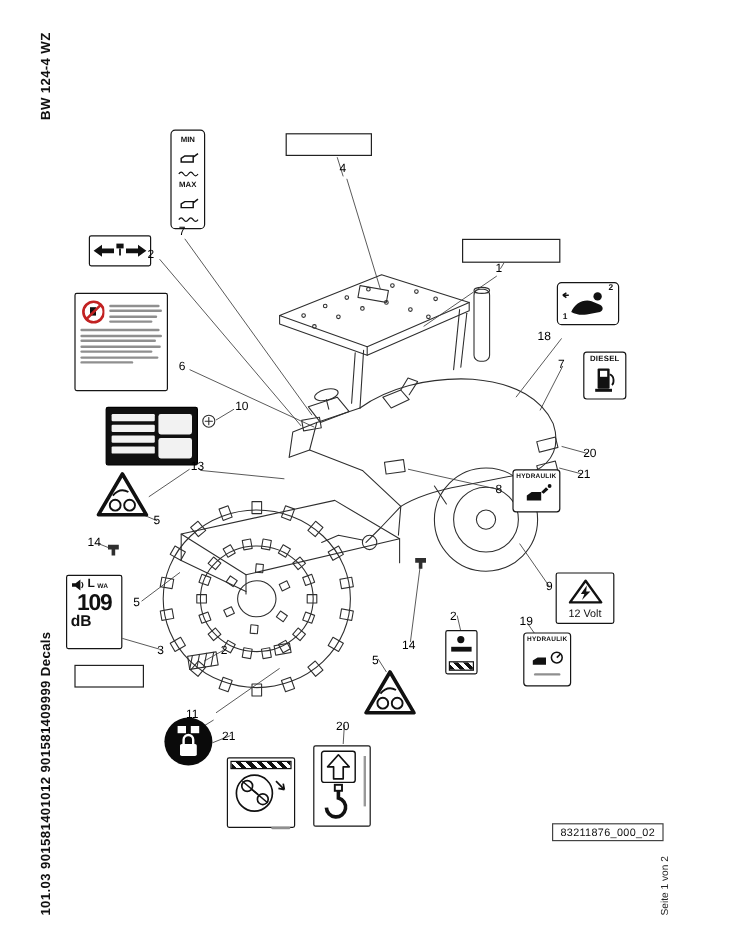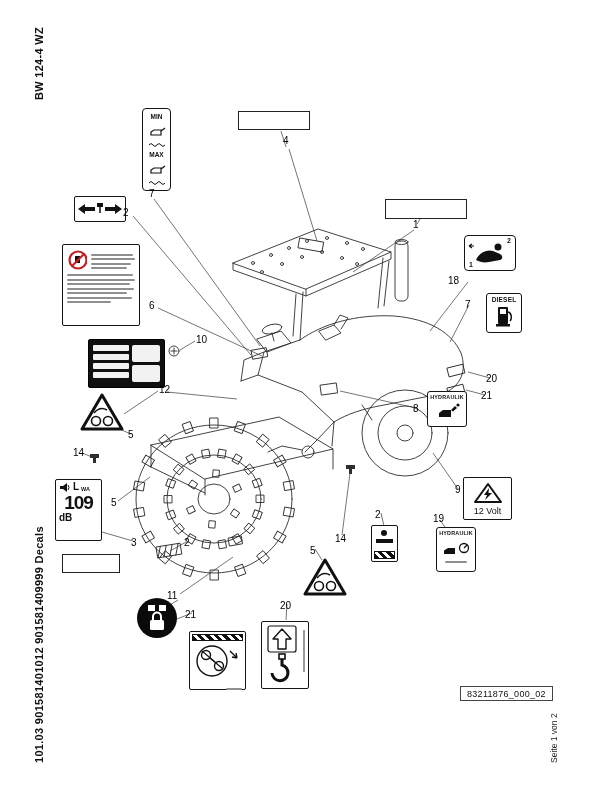--- a/index.html
+++ b/index.html
@@ -34,21 +34,21 @@
   .td-box{height:17px;background:#f2f2f2;border-radius:2px;}
   
   .tri{position:absolute;width:44px;height:40px;border:none;background:transparent;}
   
   .noise{left:55px;top:479px;width:47px;height:62px;border-width:1.6px;padding:2px 3px;
          display:flex;flex-direction:column;}
   .noise-top{display:flex;align-items:flex-start;gap:2px;}
   .lwa-l{font-size:10px;font-weight:bold;line-height:10px;}
   .lwa-sub{font-size:5.5px;font-weight:bold;margin-top:4px;}
   .noise-val{font-size:19px;font-weight:bold;line-height:20px;letter-spacing:-1px;text-align:center;}
-  .noise-unit{font-size:10px;font-weight:bold;line-height:10px;}
+  .noise-unit{font-size:13px;font-weight:bold;line-height:10px;}
   
   .lock{left:136px;top:597px;width:42px;height:42px;border:none;background:transparent;}
   
   .belt{left:189px;top:631px;width:57px;height:59px;padding:2px;}
   .hatch{height:7px;background:repeating-linear-gradient(45deg,#111 0 3px,#fff 3px 6px);
          border:1px solid #111;box-sizing:border-box;}
   
   .hook{left:261px;top:621px;width:48px;height:68px;padding:2px;}
   .vbar{position:absolute;right:3px;top:8px;width:2px;height:42px;background:#999;}
   
@@ -433,27 +433,27 @@
       <line x1="24" y1="11" x2="27" y2="8" stroke="#111" stroke-width="1.3"></line>
     </svg>
     <div class="tline" style="width:22px;margin:1px auto 0;"></div>
   </div>
 
   <span class="callout" style="left:283px;top:136px">4</span>
   <span class="callout" style="left:149px;top:189px">7</span>
   <span class="callout" style="left:123px;top:208px">2</span>
   <span class="callout" style="left:149px;top:301px">6</span>
   <span class="callout" style="left:196px;top:335px">10</span>
-  <span class="callout" style="left:159px;top:385px">12</span>
+  <span class="callout" style="left:159px;top:385px">13</span>
   <span class="callout" style="left:128px;top:430px">5</span>
   <span class="callout" style="left:73px;top:448px">14</span>
   <span class="callout" style="left:111px;top:498px">5</span>
   <span class="callout" style="left:131px;top:538px">3</span>
   <span class="callout" style="left:184px;top:538px">2</span>
-  <span class="callout" style="left:167px;top:591px">11</span>
+  <span class="callout" style="left:155px;top:591px">11</span>
   <span class="callout" style="left:185px;top:610px">21</span>
   <span class="callout" style="left:280px;top:601px">20</span>
   <span class="callout" style="left:310px;top:546px">5</span>
   <span class="callout" style="left:335px;top:534px">14</span>
   <span class="callout" style="left:375px;top:510px">2</span>
   <span class="callout" style="left:413px;top:220px">1</span>
   <span class="callout" style="left:448px;top:276px">18</span>
   <span class="callout" style="left:465px;top:300px">7</span>
   <span class="callout" style="left:486px;top:374px">20</span>
   <span class="callout" style="left:481px;top:391px">21</span>

